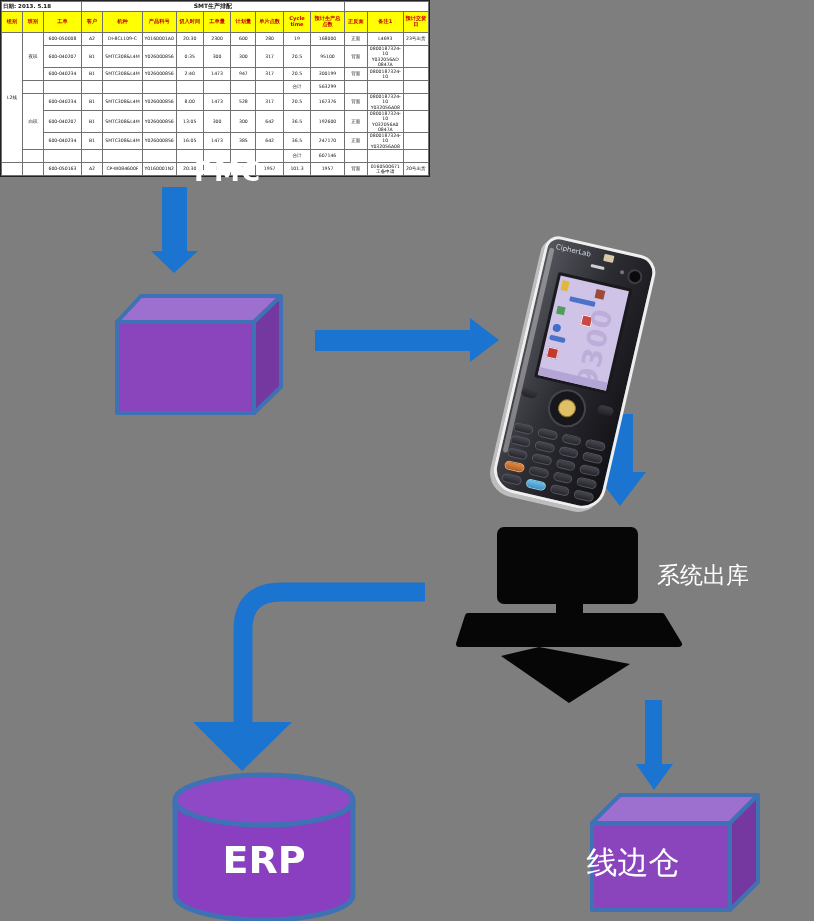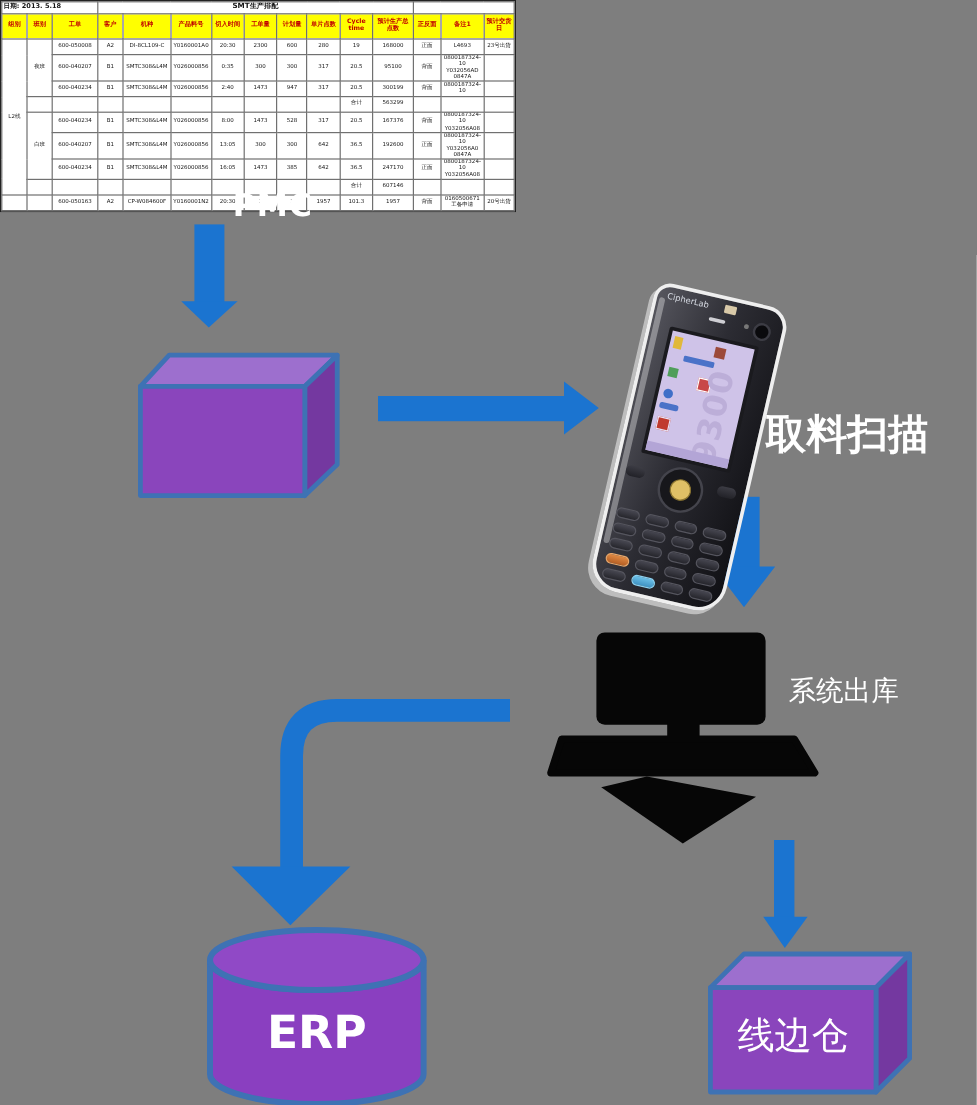--- a/index.html
+++ b/index.html
@@ -30,21 +30,21 @@
   
   .flabel{ position:absolute; color:var(--label-text,#fff); white-space:nowrap;}
   .lbl-pmc{ left:194px; top:157px; font-size:26px; font-weight:bold; letter-spacing:1px;}
   .lbl-warehouse{ left:117px; top:344px; width:137px; text-align:center; font-size:34px;
                   font-family:"DejaVu Serif","Liberation Serif",serif;}
   .lbl-scan{ left:638px; top:339px; font-size:34px; font-weight:bold;
              font-family:"DejaVu Serif","Liberation Serif",serif;}
   .lbl-system{ left:657px; top:560px; font-size:23px;
                font-family:"DejaVu Serif","Liberation Serif",serif;}
   .lbl-erp{ left:175px; top:838px; width:178px; text-align:center; font-size:38px; font-weight:bold;}
-  .lbl-lineside{ left:592px; top:842px; width:138px; text-align:center; font-size:31px;
+  .lbl-lineside{ left:564px; top:842px; width:138px; text-align:center; font-size:31px;
                  font-family:"DejaVu Serif","Liberation Serif",serif;}
   
   #diagram{ position:absolute; left:0; top:0; }
   
   #scanner{
     position:absolute; left:517px; top:243px; width:108px; height:255px;
     transform:rotate(13deg);
     background:linear-gradient(100deg,#56565e 0%,#2c2c33 45%,#101014 100%);
     border:3px solid #efefef; border-radius:14px 18px 24px 24px;
     box-shadow:-3px 4px 0 rgba(240,240,240,.55);
@@ -376,18 +376,17 @@
         <div class="sc-key"></div>
         <div class="sc-key"></div>
         <div class="sc-key"></div>
         <div class="sc-key blue"></div>
         <div class="sc-key"></div>
         <div class="sc-key"></div>
       </div>
   </div>
 
   <div class="flabel lbl-pmc">PMC</div>
-  <div class="flabel lbl-scan">取料扫描</div>
   <div class="flabel lbl-system">系统出库</div>
   <div class="flabel lbl-erp">ERP</div>
   <div class="flabel lbl-lineside">线边仓</div>
 
 </div>
 
 </body></html>

